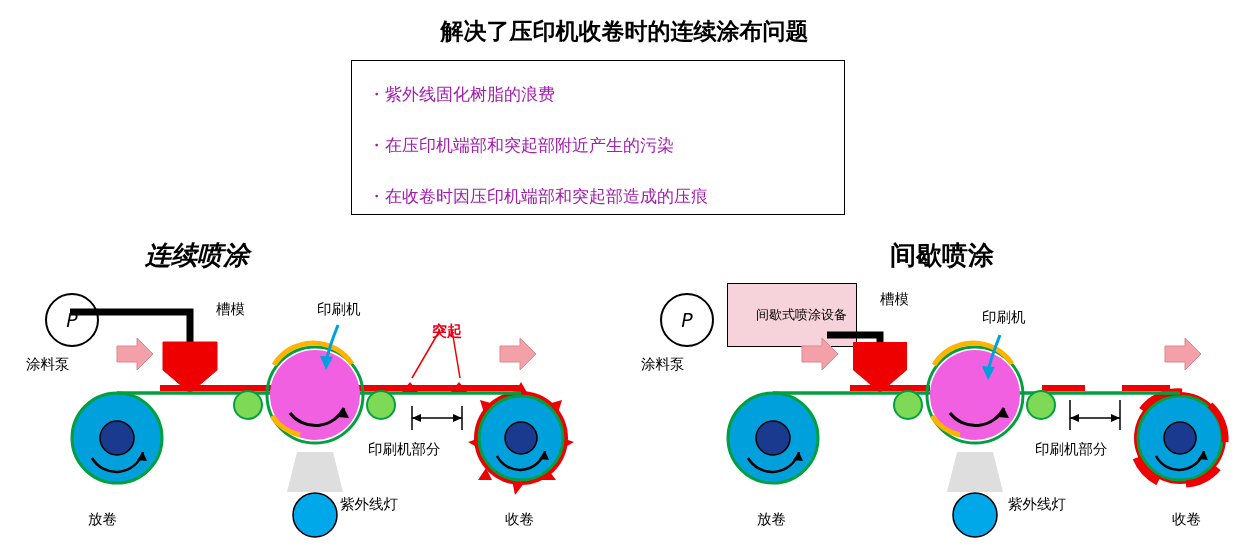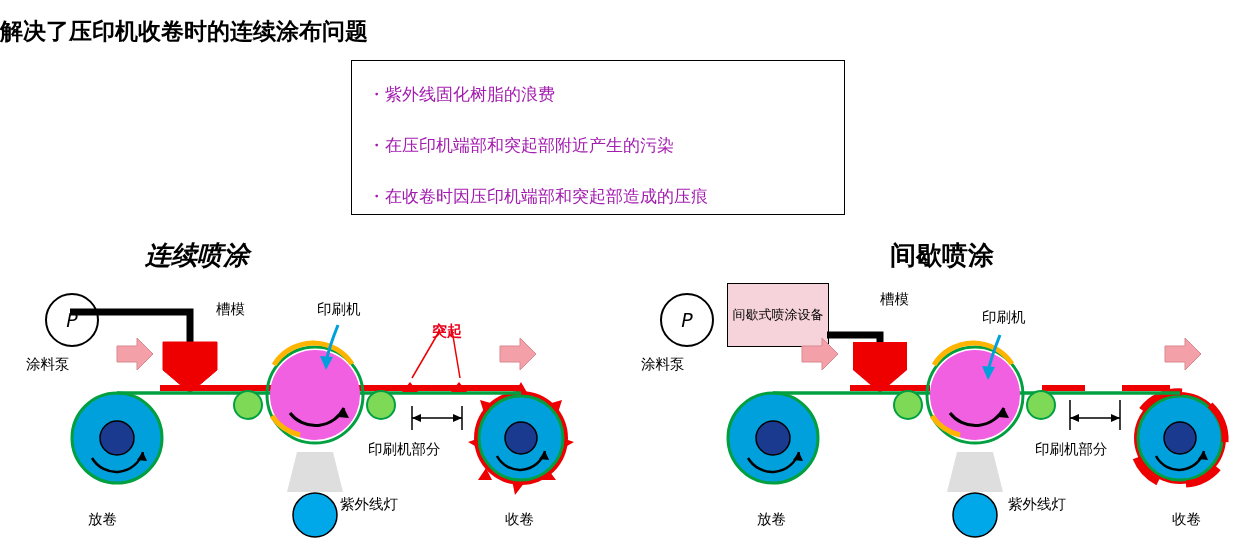--- a/index.html
+++ b/index.html
@@ -5,21 +5,21 @@
   html,body{margin:0;padding:0;}
   body{
     width:1249px;height:547px;
     background:#ffffff;
     font-family:"DejaVu Sans","Liberation Sans",sans-serif;
     position:relative;
     overflow:hidden;
   }
   .abs{position:absolute;}
   #title{
-    left:0;top:16px;width:1249px;text-align:left;
+    left:0;top:16px;width:1249px;text-align:center;
     font-size:23px;font-weight:bold;color:#000;
   }
   #issue-box{
     left:351px;top:60px;width:494px;height:155px;
     border:1.5px solid #000;background:#fff;
     box-sizing:border-box;
   }
   .issue-item{
     font-size:17px;color:#a21caf;left:16px;
   }
@@ -29,22 +29,22 @@
   .lbl{font-size:14.5px;color:#000;white-space:nowrap;}
   .lbl-red{font-size:15px;color:#e8001c;font-weight:bold;white-space:nowrap;}
   .pumpcircle{
     width:50px;height:50px;border-radius:50%;
     border:2px solid #000;background:#fff;
     display:flex;align-items:center;justify-content:center;
     font-style:italic;font-size:19px;color:#000;
   }
   .device-box{
     background:#f6d3da;border:1.5px solid #000;
-    display:flex;align-items:center;justify-content:center;
-    font-size:13px;color:#000;
+    display:flex;align-items:center;justify-content:flex-start;
+    font-size:13px;color:#000;padding-left:28px;
   }
   svg{display:block;}
 </style>
 </head>
 <body>
 
 <div class="abs" id="title">解决了压印机收卷时的连续涂布问题</div>
 
 <div class="abs" id="issue-box">
   <div class="abs issue-item" style="top:22px;">・紫外线固化树脂的浪费</div>

